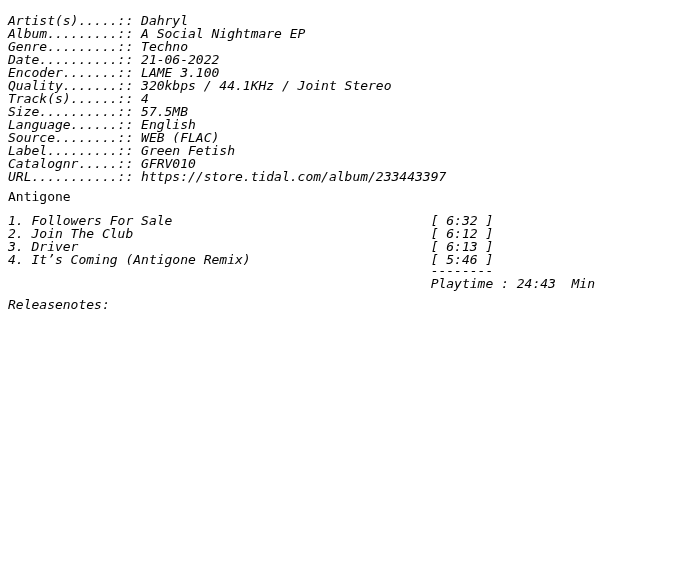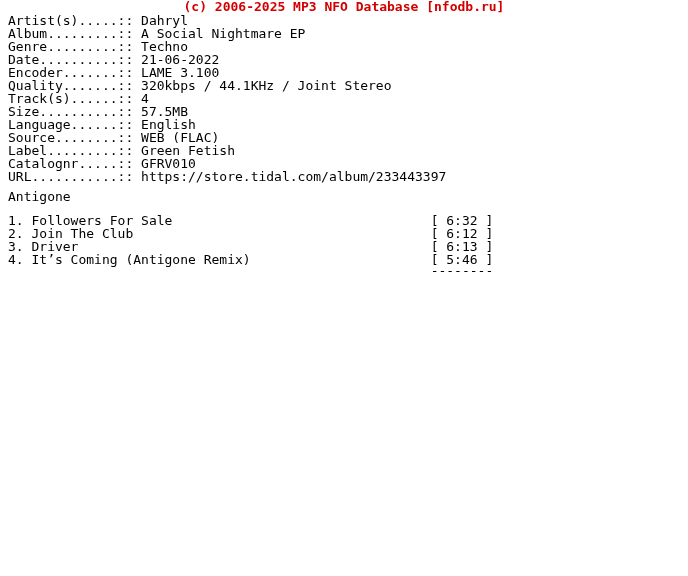--- a/index.html
+++ b/index.html
@@ -46,31 +46,31 @@
     font-size: 13px;
     line-height: 13px;
     letter-spacing: 0;
   }
   #meta-block   { top: 14px; }
   #tracklist-heading { top: 190px; }
   #tracks-block { top: 214px; text-align: center; }
   #playtime-block { top: 264px; }
   #notes-block  { top: 298px; }
 
-  .row { display: block; height: 13px; white-space: pre; }
+  .row { display: block; height: 13px; white-space: pre; font-style: italic; }
 </style>
 </head>
 <body>
 
 <div class="nfo">
 
-  <div class="banner">(c) 2006-2025 MP3 NFO Database [nfodb.ru]</div>
 
   <div class="block" id="meta-block"><span class="row"><span>Artist(s).....:: </span><span>Dahryl</span></span><span class="row"><span>Album.........:: </span><span>A Social Nightmare EP</span></span><span class="row"><span>Genre.........:: </span><span>Techno</span></span><span class="row"><span>Date..........:: </span><span>21-06-2022</span></span><span class="row"><span>Encoder.......:: </span><span>LAME 3.100</span></span><span class="row"><span>Quality.......:: </span><span>320kbps / 44.1KHz / Joint Stereo</span></span><span class="row"><span>Track(s)......:: </span><span>4</span></span><span class="row"><span>Size..........:: </span><span>57.5MB</span></span><span class="row"><span>Language......:: </span><span>English</span></span><span class="row"><span>Source........:: </span><span>WEB (FLAC)</span></span><span class="row"><span>Label.........:: </span><span>Green Fetish</span></span><span class="row"><span>Catalognr.....:: </span><span>GFRV010</span></span><span class="row"><span>URL...........:: </span><span>https://store.tidal.com/album/233443397</span></span></div>
 
   <div class="block" id="tracklist-heading">Antigone</div>
 
   <div class="block" id="tracks-block"><span class="row"><span>1. Followers For Sale                                 </span><span>[ 6:32 ]</span></span><span class="row"><span>2. Join The Club                                      </span><span>[ 6:12 ]</span></span><span class="row"><span>3. Driver                                             </span><span>[ 6:13 ]</span></span><span class="row"><span>4. It’s Coming (Antigone Remix)                       </span><span>[ 5:46 ]</span></span></div>
 
-  <div class="block" id="playtime-block"><span class="row">                                                      <span>--------</span></span></div>
+  <div class="block" id="playtime-block"><span class="row">                                                      <span>--------</span></span><span class="row">                                                      <span>Playtime : </span><span>24:43</span><span>  </span><span>Min</span></span></div>
 
+  <div class="block" id="notes-block"><span class="row">Releasenotes:</span><span class="row"></span></div>
 
 </div>
 
 </body></html>

